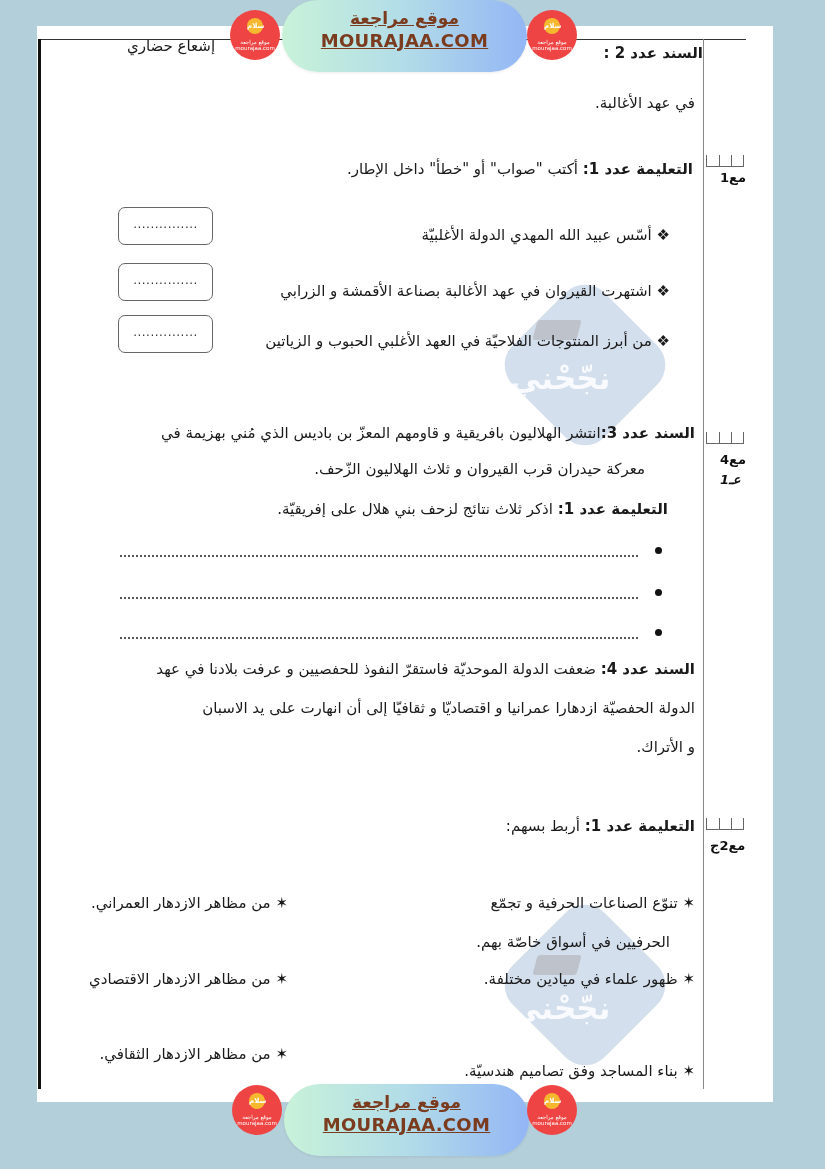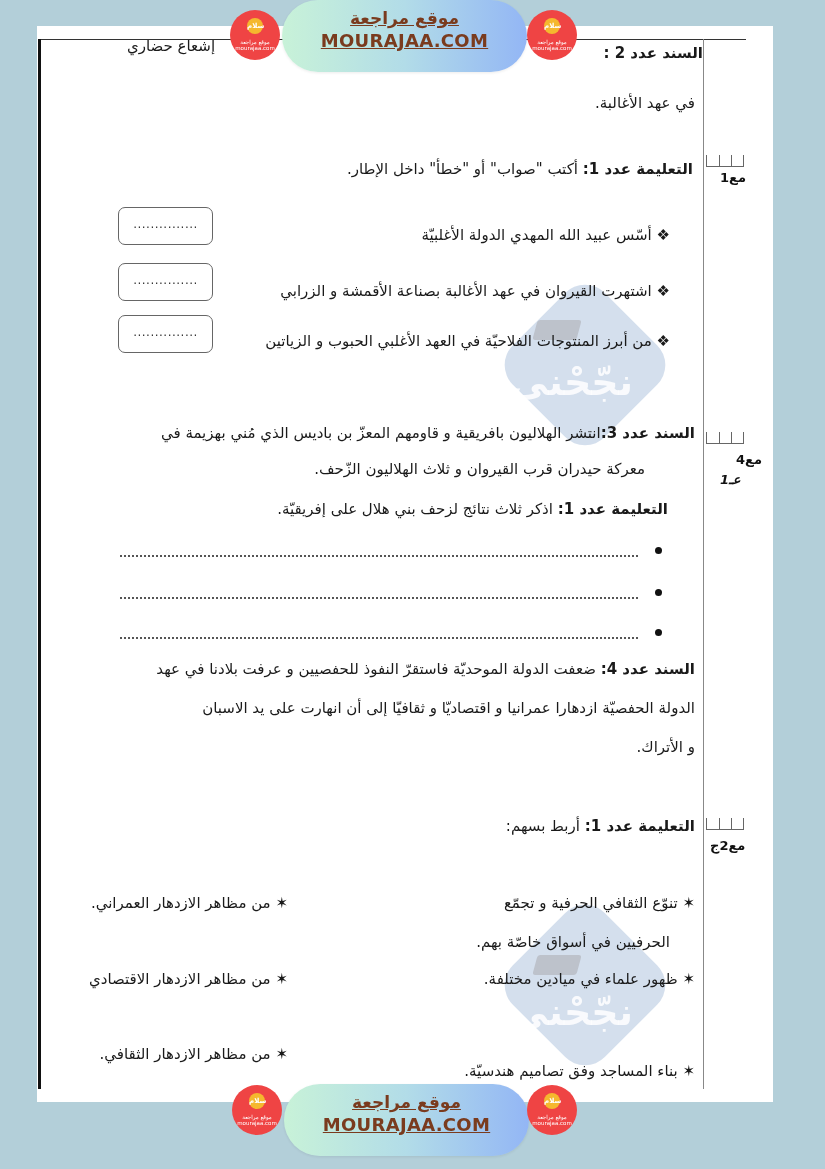--- a/index.html
+++ b/index.html
@@ -37,21 +37,21 @@
   .score-mark::before, .score-mark::after { content: ""; position: absolute; top: 0; width: 1px; height: 12px; background: #666; }
   .score-mark::before { left: 12px; }
   .score-mark::after { left: 24px; }
   .score-label { position: absolute; font-size: 13px; font-weight: bold; color: #111; font-family: "DejaVu Sans", sans-serif; direction: rtl; }
 
   .watermark {
     position: absolute; width: 130px; height: 130px; border-radius: 28px;
     background: rgba(100, 140, 190, 0.28); transform: rotate(45deg);
   }
   .watermark-text {
-    position: absolute; font-size: 38px; font-weight: bold; color: rgba(255,255,255,0.85);
+    position: absolute; font-size: 31px; font-weight: bold; color: rgba(255,255,255,0.85);
     font-family: "DejaVu Sans", sans-serif; direction: rtl;
   }
   .cap {
     position: absolute; width: 44px; height: 20px; background: rgba(170,170,175,0.55);
     transform: skewX(-15deg); border-radius: 3px;
   }
 
   .banner {
     position: absolute; width: 245px; height: 72px; border-radius: 36px;
     background: linear-gradient(90deg, #c8f2d8 0%, #b2dce8 50%, #93b6f5 100%);
@@ -99,21 +99,21 @@
 <div class="txt" style="right:155px; top:282px;margin-left:48px;">❖ اشتهرت القيروان في عهد الأغالبة بصناعة الأقمشة و الزرابي</div>
 <div class="answer-box" style="left:118px; top:263px;">...............</div>
 <div class="txt" style="right:155px; top:332px;">❖ من أبرز المنتوجات الفلاحيّة في العهد الأغلبي الحبوب و الزياتين</div>
 <div class="answer-box" style="left:118px; top:315px;">...............</div>
 
 <div class="txt" style="right:130px; top:424px;">
   <span class="bold">السند عدد 3:</span><span>انتشر الهلاليون بافريقية و قاومهم المعزّ بن باديس الذي مُني بهزيمة في</span>
 </div>
 <div class="txt" style="right:180px; top:460px;">معركة حيدران قرب القيروان و ثلاث الهلاليون الزّحف.</div>
 <div class="score-mark" style="left:706px; top:432px;"></div>
-<div class="score-label" style="left:720px; top:452px;margin-left:16px;">مع4</div>
+<div class="score-label" style="left:720px; top:452px;">مع4</div>
 <div class="score-label" style="left:720px; top:472px;font-style:italic;">عـ1</div>
 
 <div class="txt" style="right:157px; top:500px;">
   <span class="bold">التعليمة عدد 1:</span>
   <span>اذكر ثلاث نتائج لزحف بني هلال على إفريقيّة.</span>
 </div>
 <div class="bullet-dot" style="left:655px; top:547px;"></div>
 <div class="dotline" style="top:555px;"></div>
 <div class="bullet-dot" style="left:655px; top:589px;"></div>
 <div class="dotline" style="top:597px;"></div>
@@ -127,21 +127,21 @@
 <div class="txt" style="right:130px; top:699px;">الدولة الحفصيّة ازدهارا عمرانيا و اقتصاديّا و ثقافيّا إلى أن انهارت على يد الاسبان</div>
 <div class="txt" style="right:130px; top:738px;">و الأتراك.</div>
 
 <div class="txt" style="right:130px; top:817px;">
   <span class="bold">التعليمة عدد 1:</span>
   <span>أربط بسهم:</span>
 </div>
 <div class="score-mark" style="left:706px; top:818px;"></div>
 <div class="score-label" style="left:710px; top:838px;">مع2ج</div>
 
-<div class="txt" style="right:130px; top:894px;">✶ تنوّع الثقافي الحرفية و تجمّع</div>
+<div class="txt" style="right:130px; top:894px;">✶ تنوّع الصناعات الحرفية و تجمّع</div>
 <div class="txt" style="right:155px; top:933px;">الحرفيين في أسواق خاصّة بهم.</div>
 <div class="txt" style="right:130px; top:970px;">✶ ظهور علماء في ميادين مختلفة.</div>
 <div class="txt" style="right:130px; top:1062px;text-align:right;">✶ بناء المساجد وفق تصاميم هندسيّة.</div>
 
 <div class="txt" style="right:537px; top:894px;">✶ من مظاهر الازدهار العمراني.</div>
 <div class="txt" style="right:537px; top:970px;text-align:center;">✶ من مظاهر الازدهار الاقتصادي</div>
 <div class="txt" style="right:537px; top:1037px;margin-top:8px;">✶ من مظاهر الازدهار الثقافي.</div>
 
 <div class="badge" style="left:230px; top:10px;">
   <div class="badge-icon">سلام</div>

